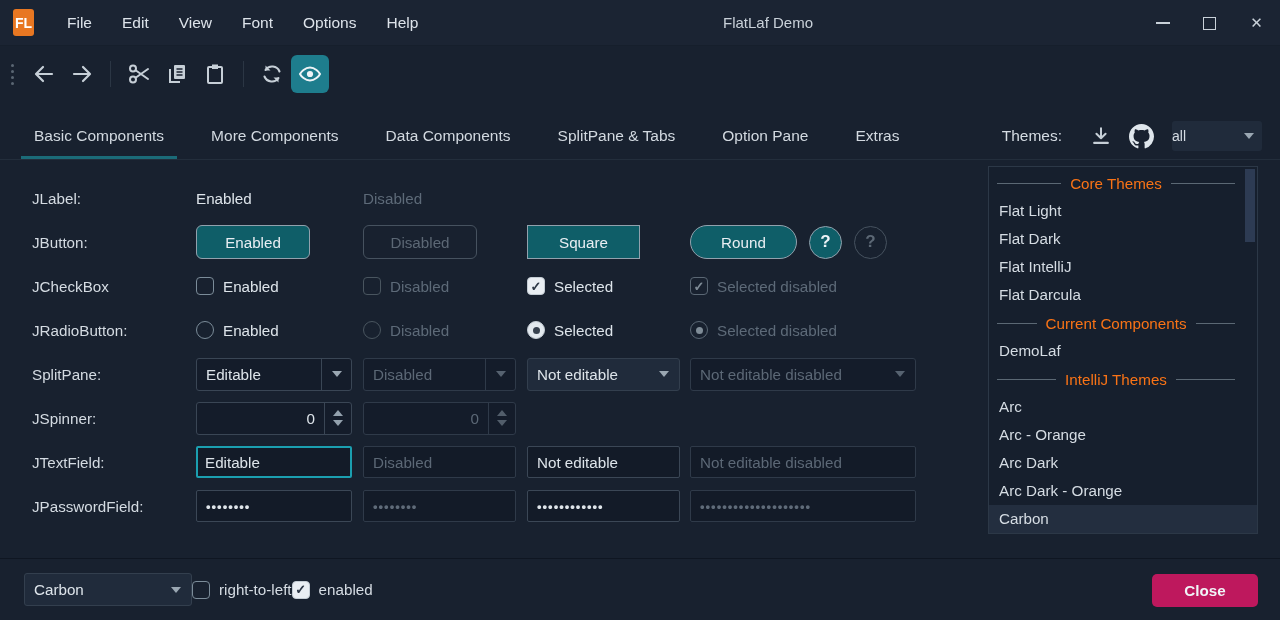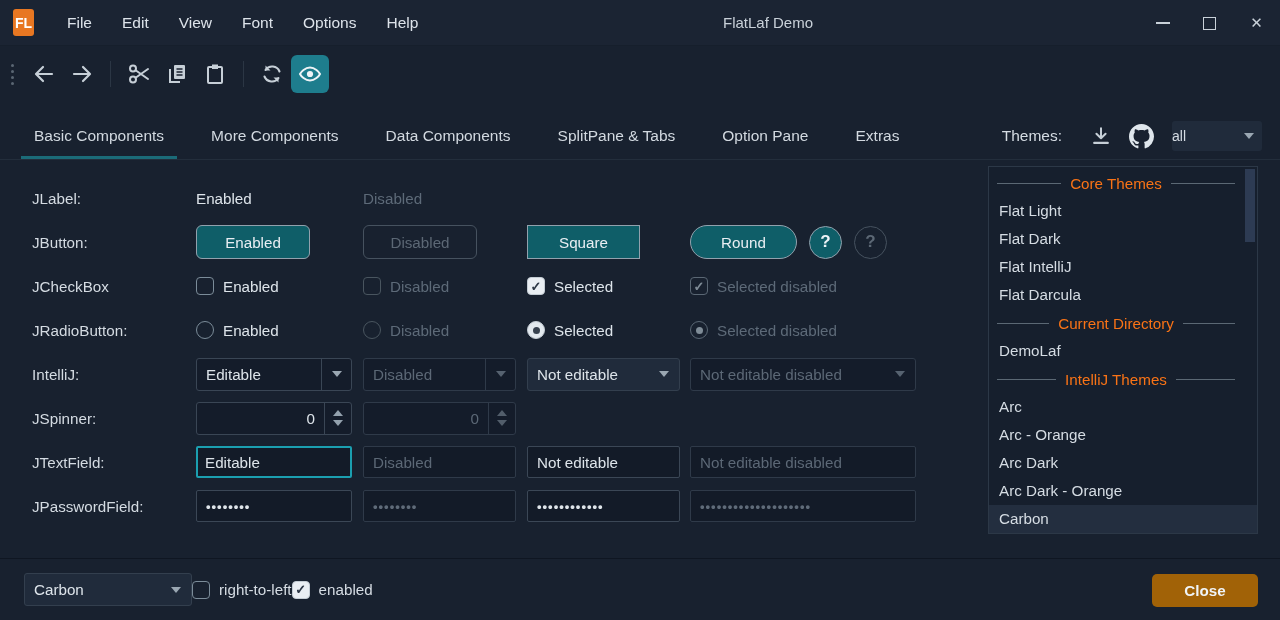--- a/index.html
+++ b/index.html
@@ -107,21 +107,21 @@
   .tl-sep::before, .tl-sep::after { content:""; flex:1; border-top:1px solid #5b6874; }
   .tl-sep span { margin:0 9px; white-space:nowrap; }
   .tl-scroll { position:absolute; right:2px; top:2px; bottom:2px; width:10px; }
   .tl-thumb { position:absolute; top:0; left:0; width:10px; height:73px; background:#2d3b53; }
 
   
   .statusbar { position:absolute; left:0; right:0; top:558px; height:62px; border-top:1px solid #0f1622; display:flex; align-items:center; }
   .statusbar .combo { margin-left:24px; }
   .sb-check { display:flex; align-items:center; gap:9px; font-size:15.2px; color:#d5dce3; }
   .sb-info { position:absolute; left:444px; right:128px; text-align:center; font-size:15.2px; color:#ccd3da; pointer-events:none; }
-  .close-btn { position:absolute; right:22px; top:15px; width:106px; height:33px; background:#a16207; border:none; border-radius:5px; color:#f0f4f7; font-size:15.2px; font-weight:bold; display:flex; align-items:center; justify-content:center; }
+  .close-btn { position:absolute; right:22px; top:15px; width:106px; height:33px; background:#be185d; border:none; border-radius:5px; color:#f0f4f7; font-size:15.2px; font-weight:bold; display:flex; align-items:center; justify-content:center; }
 </style>
 </head>
 <body>
 
 <div class="app">
 
   <div class="titlebar">
     <div class="logo">FL</div>
     <div class="menus">
       <div class="menu-item">File</div>
@@ -238,21 +238,21 @@
 
   <div class="theme-list">
     <div class="tl-sep">
         <span>Core Themes</span>
       </div>
     <div class="tl-item">Flat Light</div>
     <div class="tl-item">Flat Dark</div>
     <div class="tl-item">Flat IntelliJ</div>
     <div class="tl-item">Flat Darcula</div>
     <div class="tl-sep">
-        <span>Current Directory</span>
+        <span>Current Components</span>
       </div>
     <div class="tl-item">DemoLaf</div>
     <div class="tl-sep">
         <span>IntelliJ Themes</span>
       </div>
     <div class="tl-item">Arc</div>
     <div class="tl-item">Arc - Orange</div>
     <div class="tl-item">Arc Dark</div>
     <div class="tl-item">Arc Dark - Orange</div>
     <div class="tl-item selected">Carbon</div>
@@ -331,21 +331,21 @@
       </div>
       <div class="check-wrap">
         <span class="rad seldis">
             <span class="dot"></span>
           </span>
         <span class="val dis">Selected disabled</span>
       </div>
     </div>
 
     <div class="row">
-      <div class="rlabel">IntelliJ:</div>
+      <div class="rlabel">SplitPane:</div>
       <div>
           <div class="combo editable w156">
         <span class="cb-val">Editable</span>
         <span class="cb-arrow">
               <span class="chev"></span>
             </span>
       </div>
         </div>
       <div>
           <div class="combo editable dis w153">

